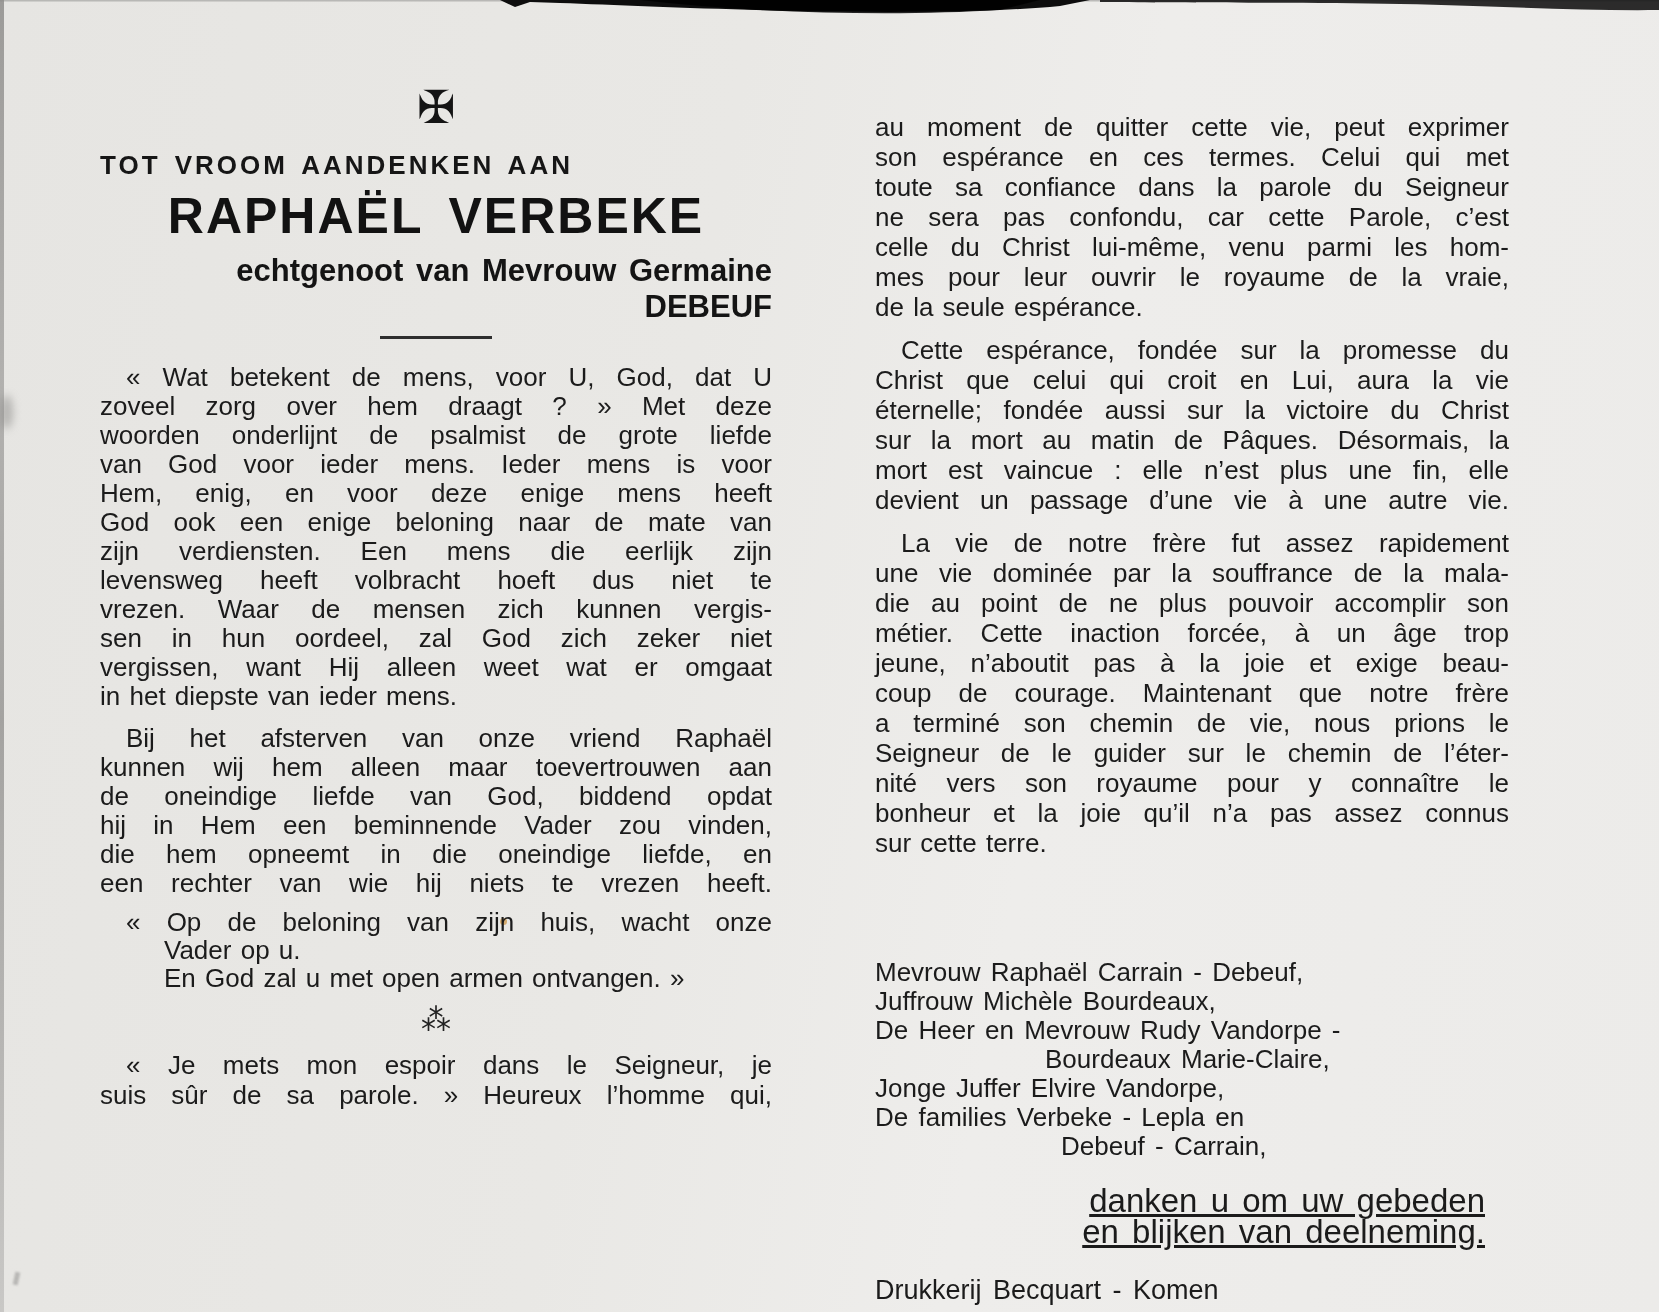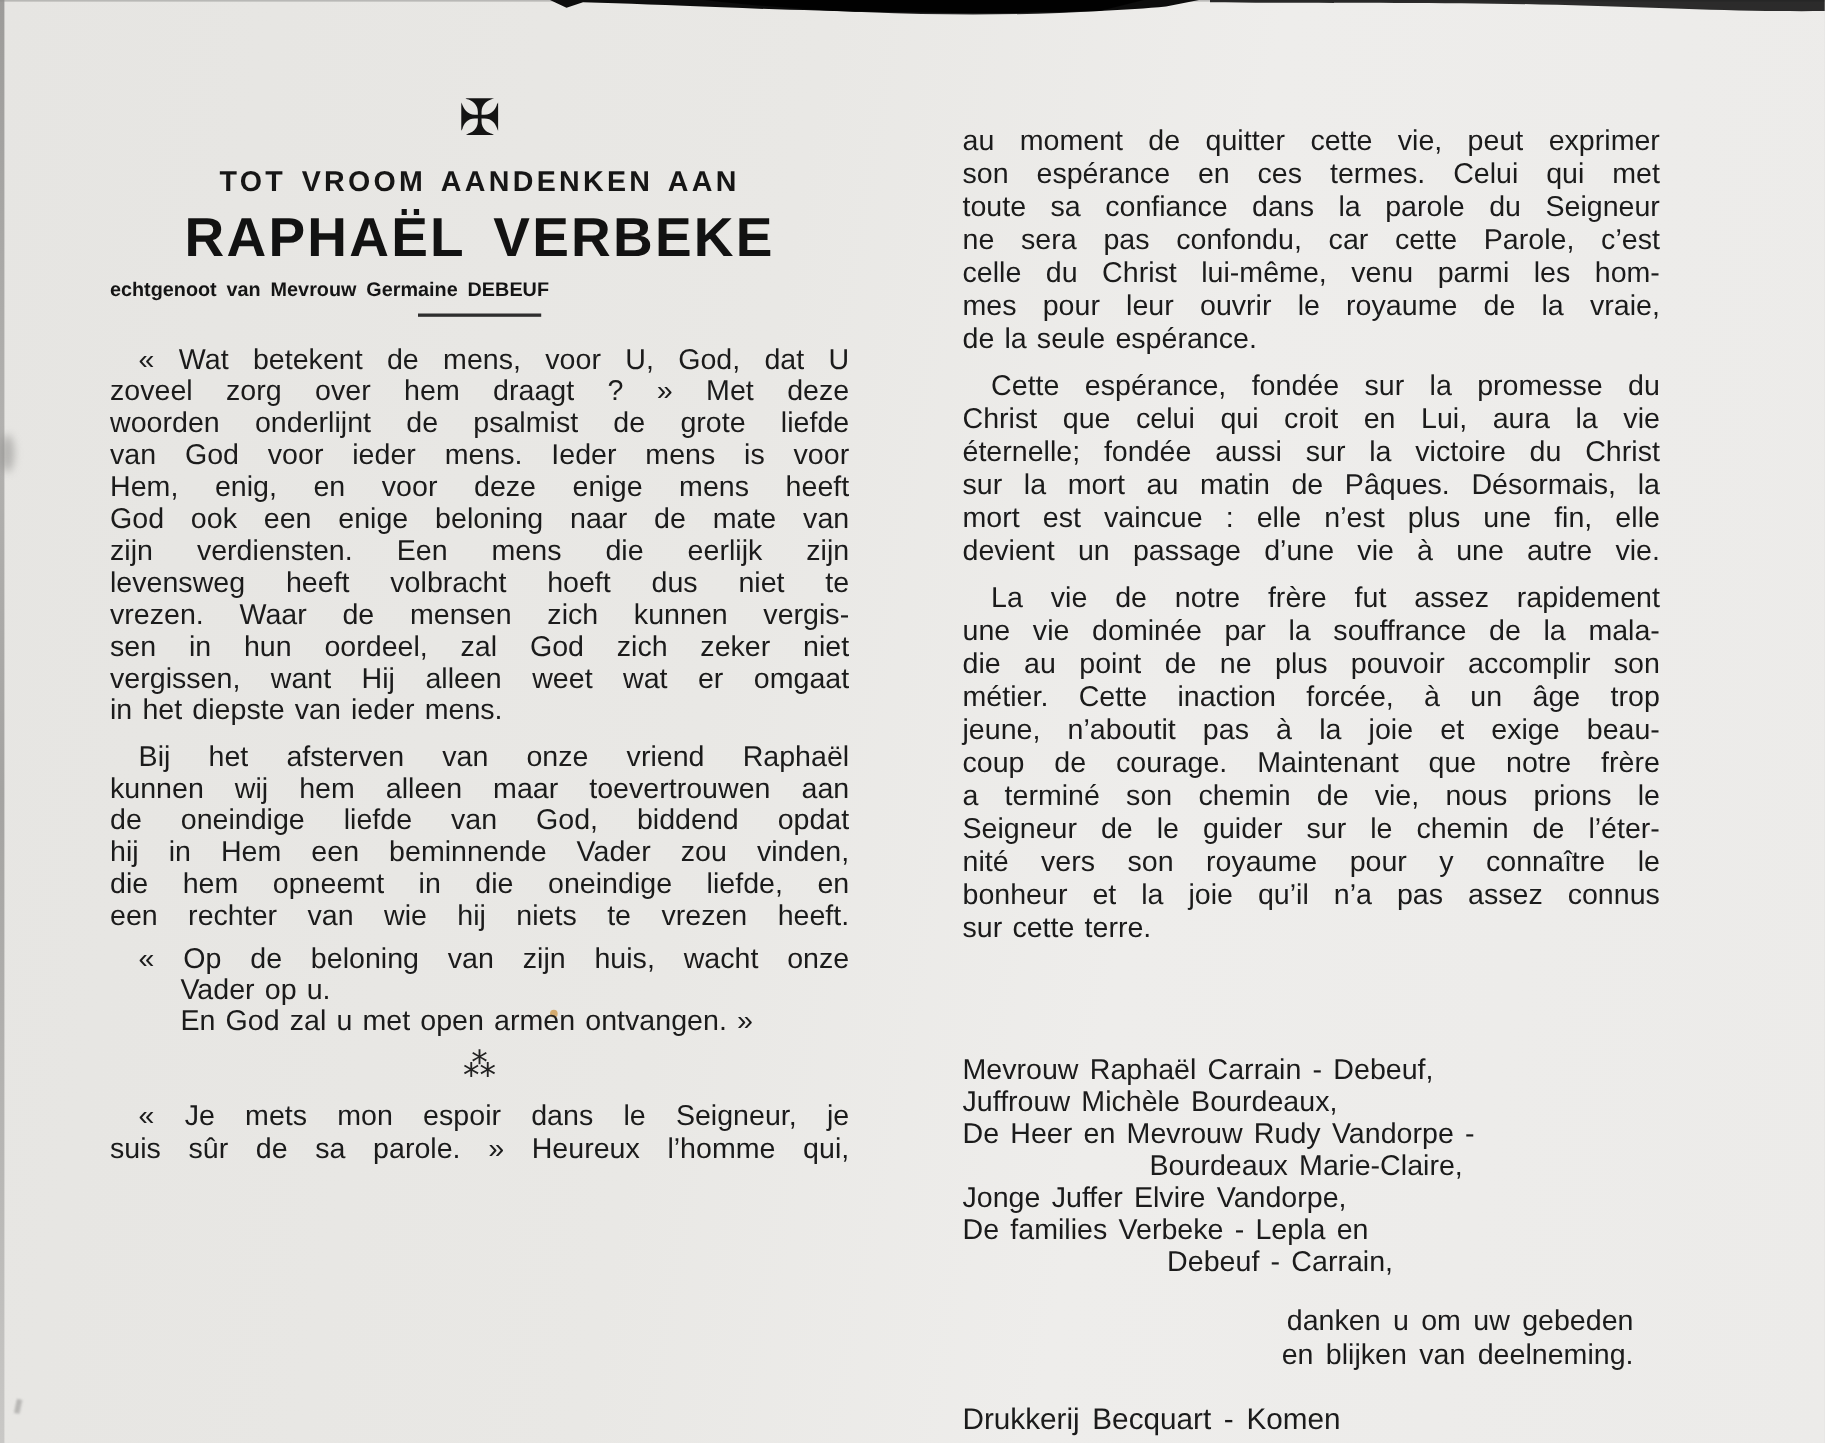--- a/index.html
+++ b/index.html
@@ -34,31 +34,31 @@
     background: #9a9997; transform: rotate(12deg); opacity: .6; filter: blur(1px);
   }
   
   .col { position: absolute; }
   #left-col  { left: 100px; top: 84px;  width: 672px; }
   #right-col { left: 875px; top: 112px; width: 634px; }
 
   
   .cross { text-align: center; font-family: "DejaVu Sans", sans-serif; font-size: 46px; line-height: 46px; color: #141414; }
   .hdr-small {
-    text-align: center; font-size: 26px; font-weight: 700;
+    text-align: left; font-size: 26px; font-weight: 700;
     letter-spacing: 3px; color: #161616; word-spacing: 4px;
   }
   .hdr-line1 { margin-top: 20px; }
   .hdr-line2 { margin-top: 8px; }
   .deceased {
     margin-top: 6px; text-align: center;
     font-size: 50px; font-weight: 700; letter-spacing: 2px; color: #121212;
     word-spacing: 10px;
   }
-  .spouse { margin-top: 8px; text-align: left; font-size: 18px; font-weight: 700; color: #141414; word-spacing: 4px; }
+  .spouse { margin-top: 8px; text-align: right; font-size: 31px; font-weight: 700; color: #141414; word-spacing: 4px; }
   .dates { margin-top: 10px; font-size: 27px; }
   .dates .ln { line-height: 32px; text-align: center !important; text-align-last: center !important; word-spacing: 5px; }
   .rule { width: 112px; height: 3px; background: #2e2e2e; margin: 11px auto 0 auto; }
 
   
   .para { font-size: 26px; }
   .para .ln {
     line-height: 29px;
     text-align: justify; text-align-last: justify;
     word-spacing: 2px;
@@ -79,21 +79,21 @@
   }
   .asterism { margin-top: 10px; text-align: center; font-family: "DejaVu Sans", sans-serif; font-size: 30px; line-height: 36px; color: #222; }
   .french-quote { margin-top: 12px; }
   .french-quote .ln { line-height: 30px; }
 
   
   .family { margin-top: 100px; font-size: 26px; }
   .family .ln { line-height: 29px; text-align: left !important; text-align-last: left !important; word-spacing: 3px; }
   .family .ln:nth-child(4) { padding-left: 170px; }
   .family .ln:nth-child(7) { padding-left: 186px; }
-  .thanks { margin-top: 24px; font-size: 26px; padding-right: 24px; }
+  .thanks { margin-top: 24px; font-size: 33px; padding-right: 24px; text-decoration: underline; }
   .thanks .ln { line-height: 31px; text-align: right !important; text-align-last: right !important; word-spacing: 4px; }
   .printer { margin-top: 28px; font-size: 27px; text-align: left; word-spacing: 4px; }
 </style>
 </head>
 <body>
 
 <div id="card">
 
   <svg class="edge-top" viewBox="0 0 1659 26" preserveAspectRatio="none">
     <rect x="0" y="0" width="1659" height="1.5" fill="#9a9997" opacity="0.6"></rect>

